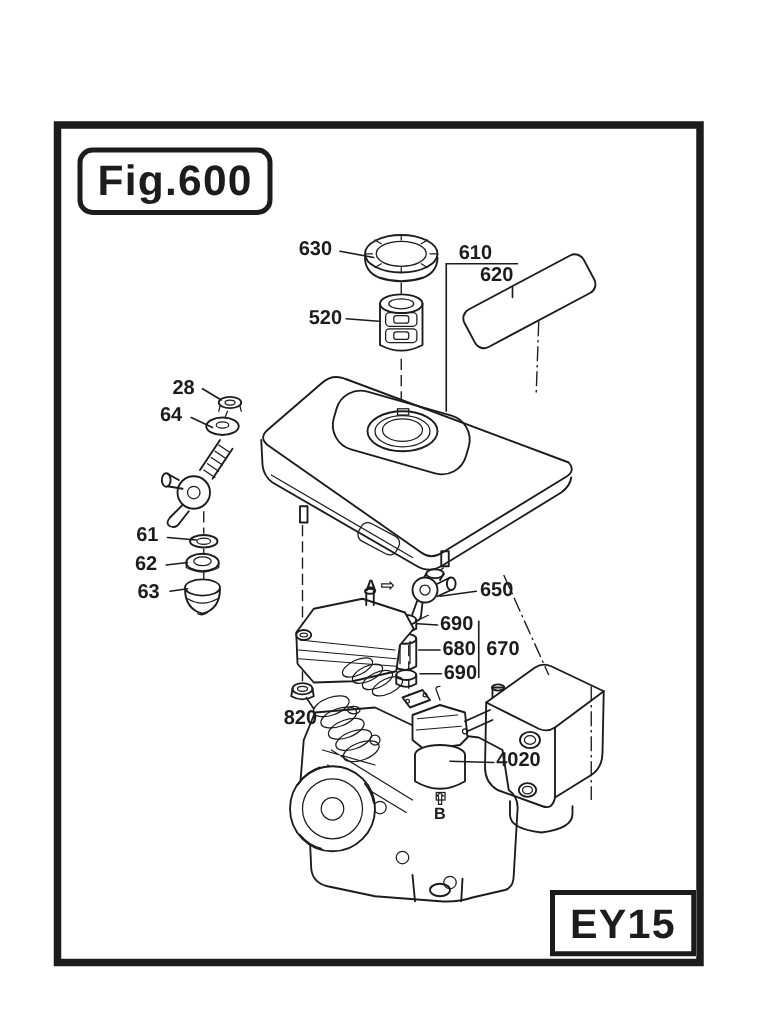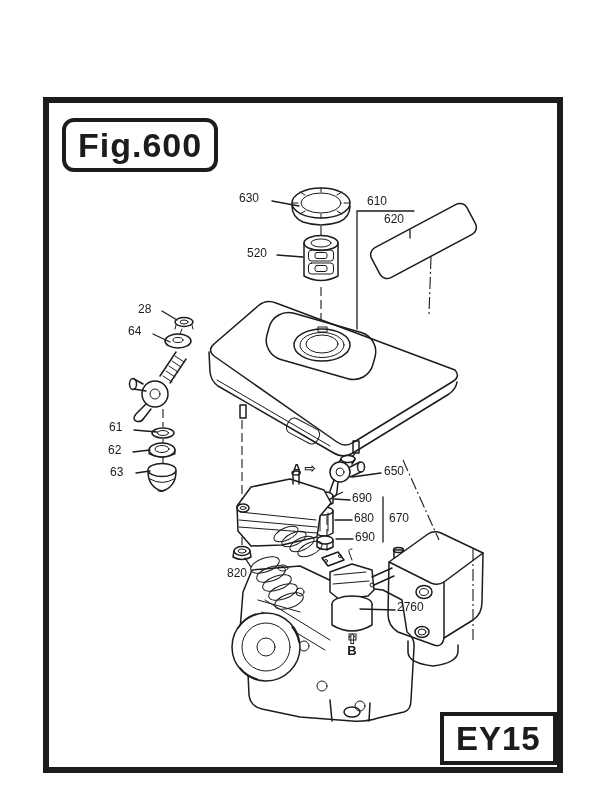--- a/index.html
+++ b/index.html
@@ -5,21 +5,21 @@
   :root { --ink:#1c1c1c; --paper:#ffffff; }
   html,body { margin:0; padding:0; background:var(--paper); }
   #page { position:relative; width:606px; height:807px; background:var(--paper);
           font-family:"Liberation Sans","DejaVu Sans",sans-serif; color:var(--ink); overflow:hidden; }
   #frame { position:absolute; left:43px; top:97px; width:508px; height:664px;
            border:6px solid var(--ink); }
   .badge { position:absolute; border:4px solid var(--ink); background:var(--paper);
            font-weight:bold; line-height:1; padding:6px 12px; letter-spacing:1px; }
   #fig-badge  { left:62px;  top:118px; font-size:34px;border-radius:12px; }
   #model-badge{ left:440px; top:712px; font-size:33px; }
-  .pn { position:absolute; font-weight:normal; font-size:12px; line-height:1; white-space:nowrap; }
+  .pn { position:absolute; font-weight:bold; font-size:16px; line-height:1; white-space:nowrap; }
   .vm { position:absolute; font-weight:bold; font-size:13px; line-height:1; }
   #marker-a { display:flex; align-items:center; gap:3px; }
   #marker-a .arr { font-size:14px; }
   #marker-b { display:flex; flex-direction:column; align-items:center; width:18px; }
   #marker-b .arr { font-size:14px; line-height:12px; }
   #marker-b .ltr { font-size:13px; line-height:12px; }
   svg { position:absolute; left:0; top:0; }
   .ln { fill:none; stroke:var(--ink); stroke-width:1.5; stroke-linecap:round; stroke-linejoin:round; }
   .fw { fill:var(--paper); stroke:var(--ink); stroke-width:1.5; stroke-linejoin:round; }
   .th { fill:none; stroke:var(--ink); stroke-width:1; stroke-linecap:round; }
@@ -223,21 +223,21 @@
   <div class="pn" style="left:128px;top:325px">64</div>
   <div class="pn" style="left:109px;top:421px">61</div>
   <div class="pn" style="left:108px;top:444px">62</div>
   <div class="pn" style="left:110px;top:466px">63</div>
   <div class="pn" style="left:384px;top:465px">650</div>
   <div class="pn" style="left:352px;top:492px">690</div>
   <div class="pn" style="left:354px;top:512px">680</div>
   <div class="pn" style="left:389px;top:512px">670</div>
   <div class="pn" style="left:355px;top:531px">690</div>
   <div class="pn" style="left:227px;top:567px">820</div>
-  <div class="pn" style="left:397px;top:601px">2760</div>
+  <div class="pn" style="left:397px;top:601px">4020</div>
 
   <div id="marker-a" class="vm" style="left:292px;top:461px">
     <span>A</span>
     <span class="arr">⇨</span>
   </div>
   <div id="marker-b" class="vm" style="left:343px;top:633px">
     <span class="arr">⇧</span>
     <span class="ltr">B</span>
   </div>
 

